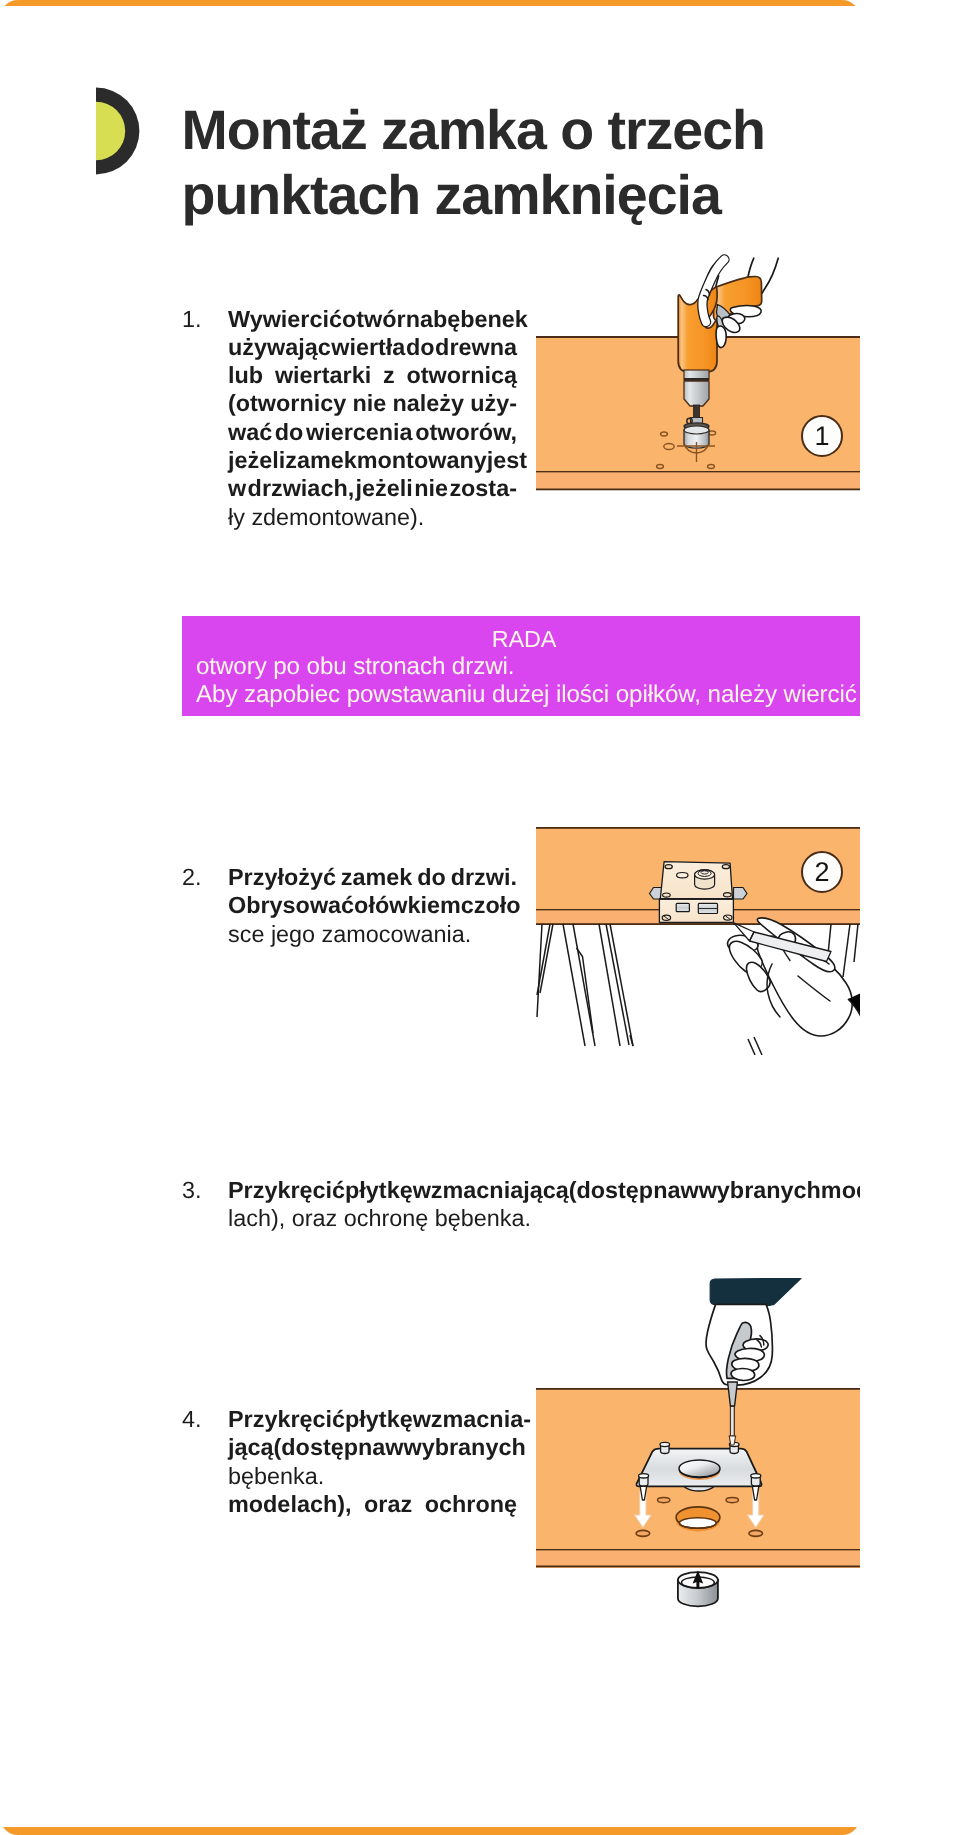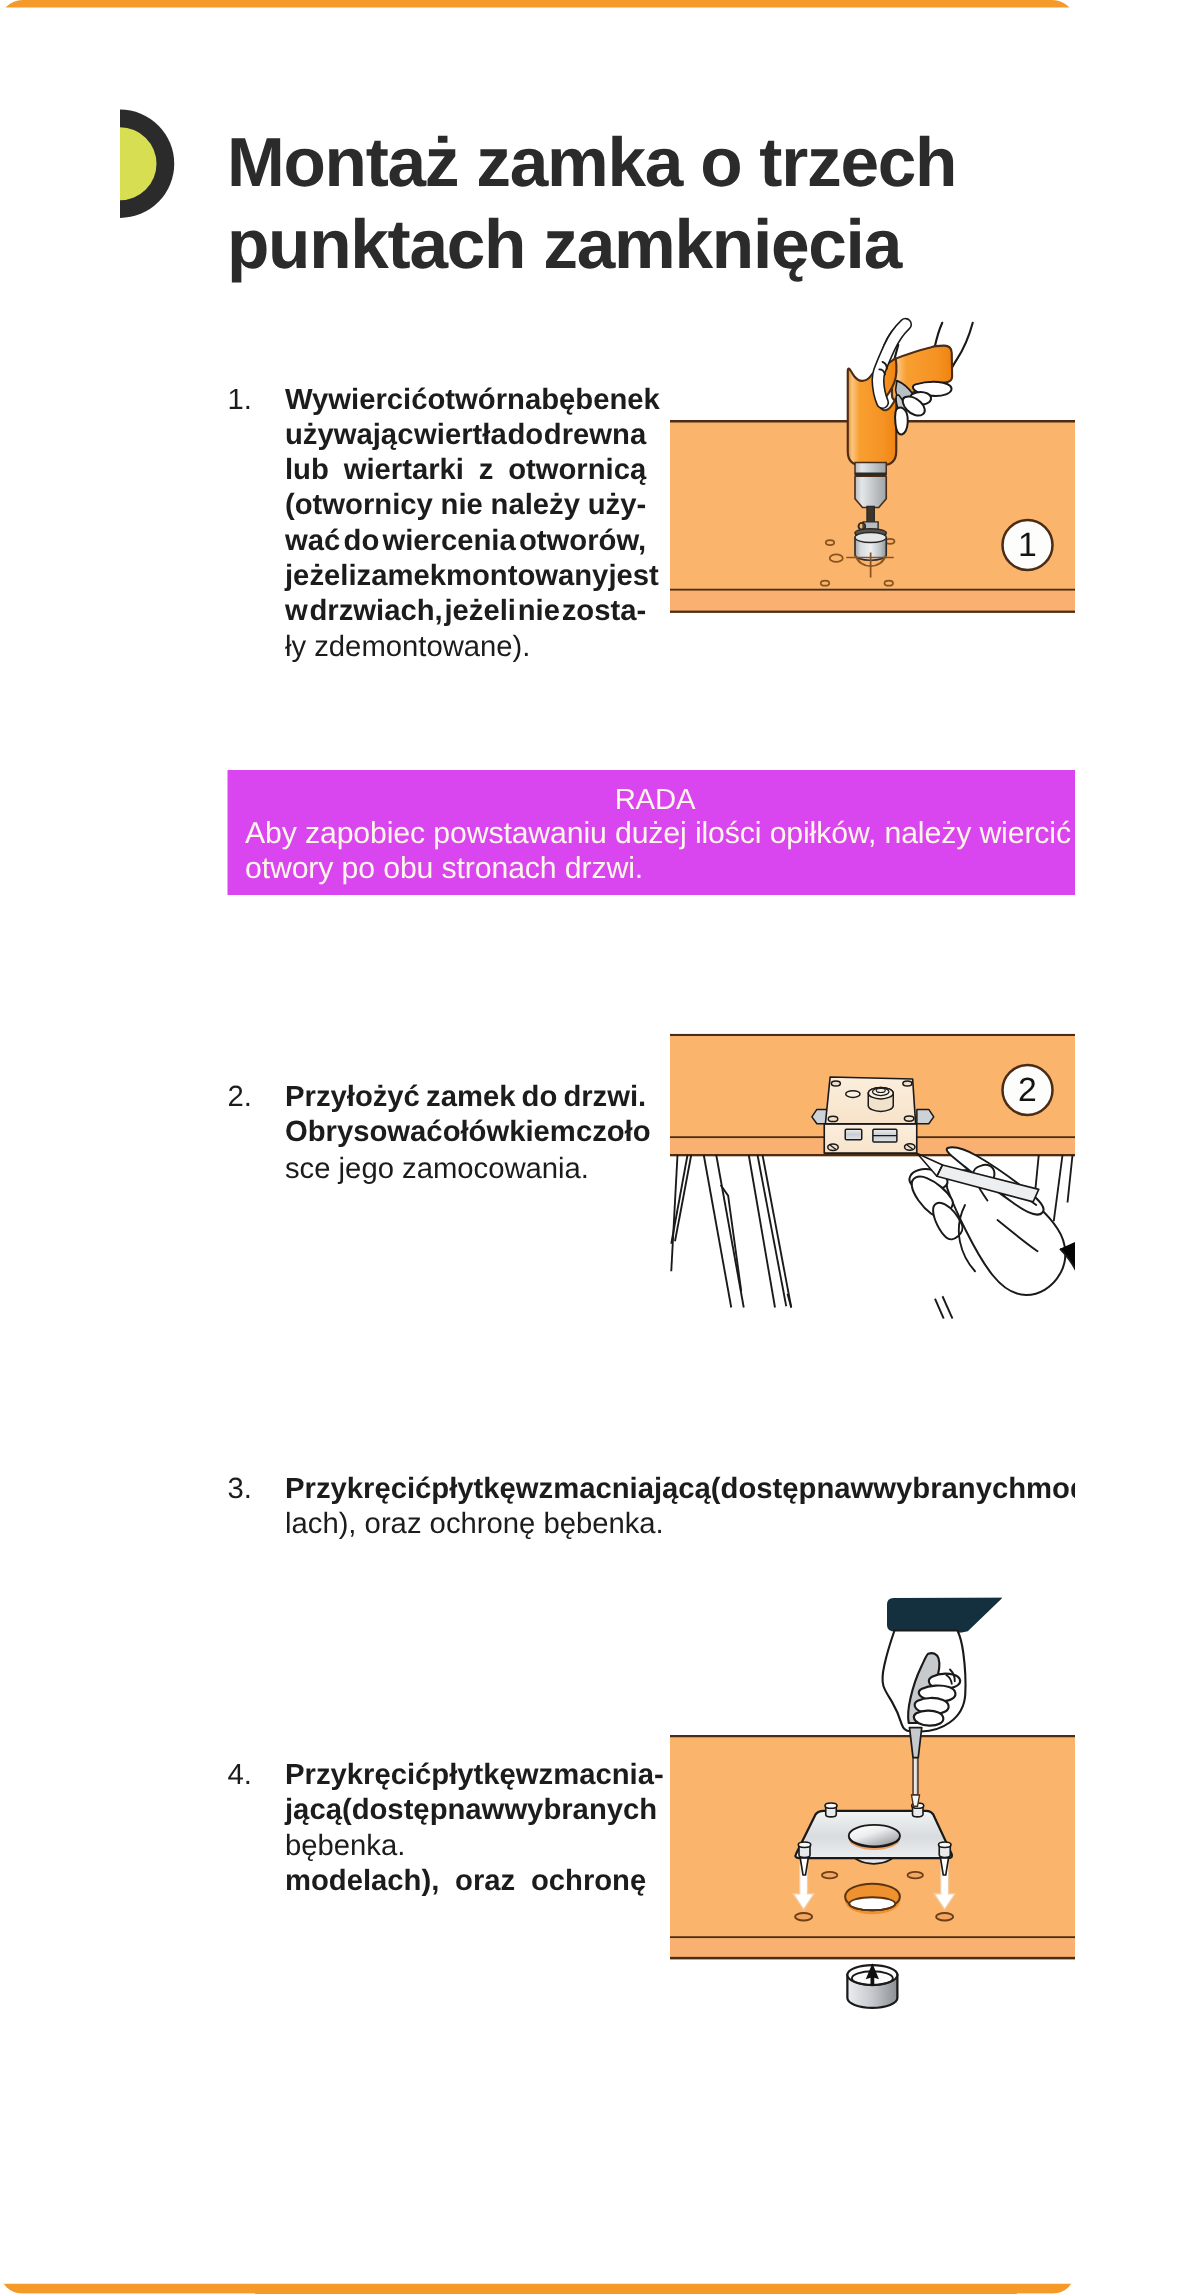--- a/index.html
+++ b/index.html
@@ -224,22 +224,22 @@
         <path d="M167.5 49.5 C170 49.5 171.5 51.5 172 53.5"></path>
       </g>
     </svg>
   </div>
 
   <div class="badge" style="left:802px; top:416px;">1</div>
 
   <div class="rada">
     <div class="rtitle">RADA</div>
     <div class="rtext">
+      <div class="ln">otwory po obu stronach drzwi.</div>
       <div class="ln">Aby zapobiec powstawaniu dużej ilości opiłków, należy wiercić</div>
-      <div class="ln">otwory po obu stronach drzwi.</div>
     </div>
   </div>
 
   <div class="step" style="left:182px; top:864px;">
     <div class="num">2.</div>
     <div class="body" style="width:289px;">
       <div class="ln j">
           <span>Przyłożyć</span>
           <span>zamek</span>
           <span>do</span>

